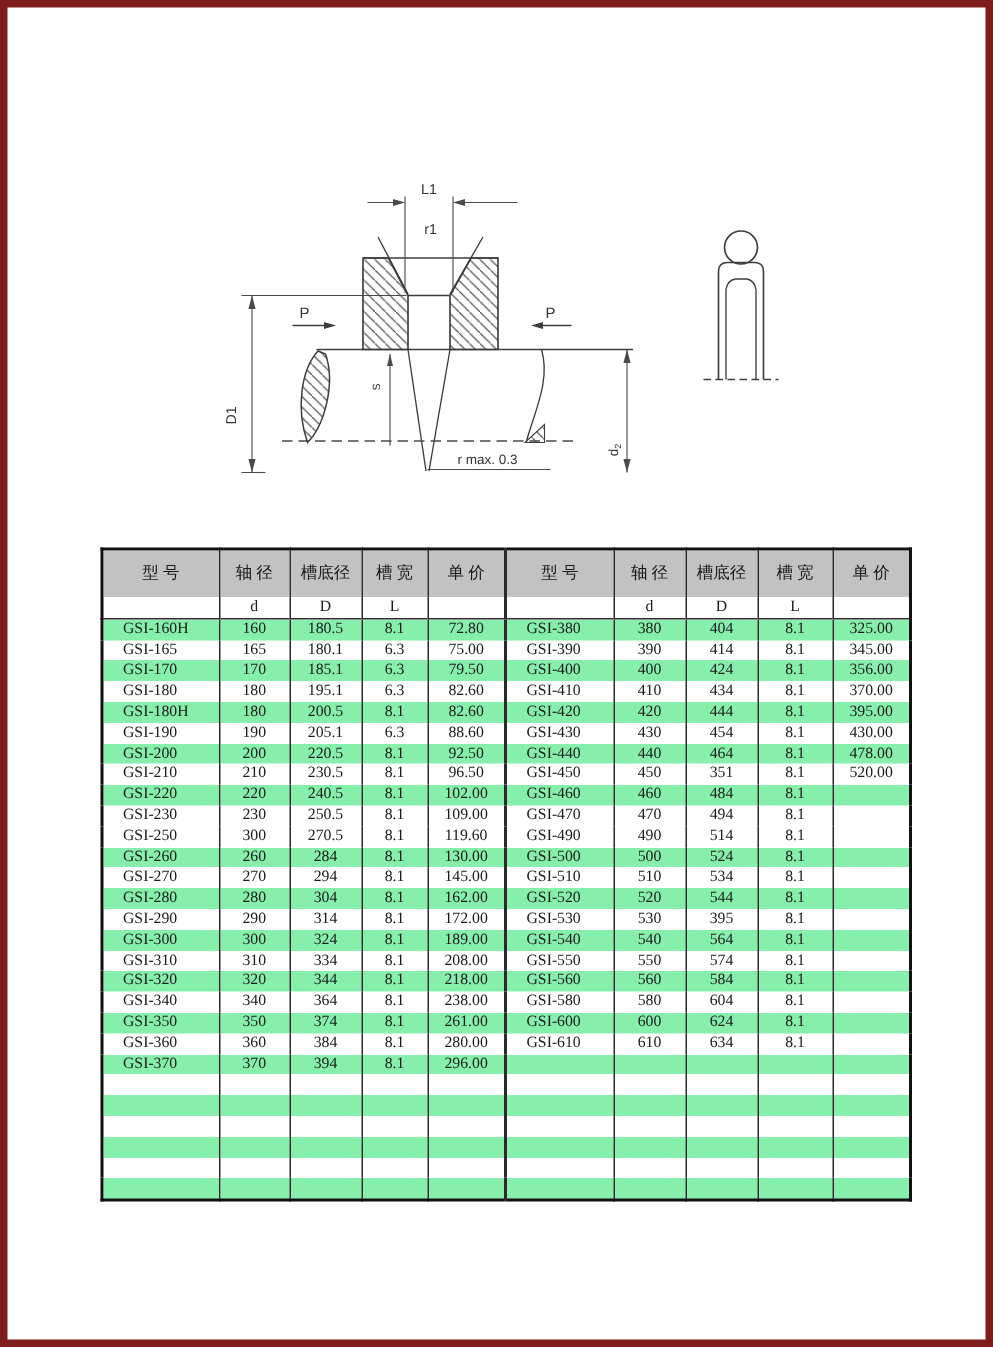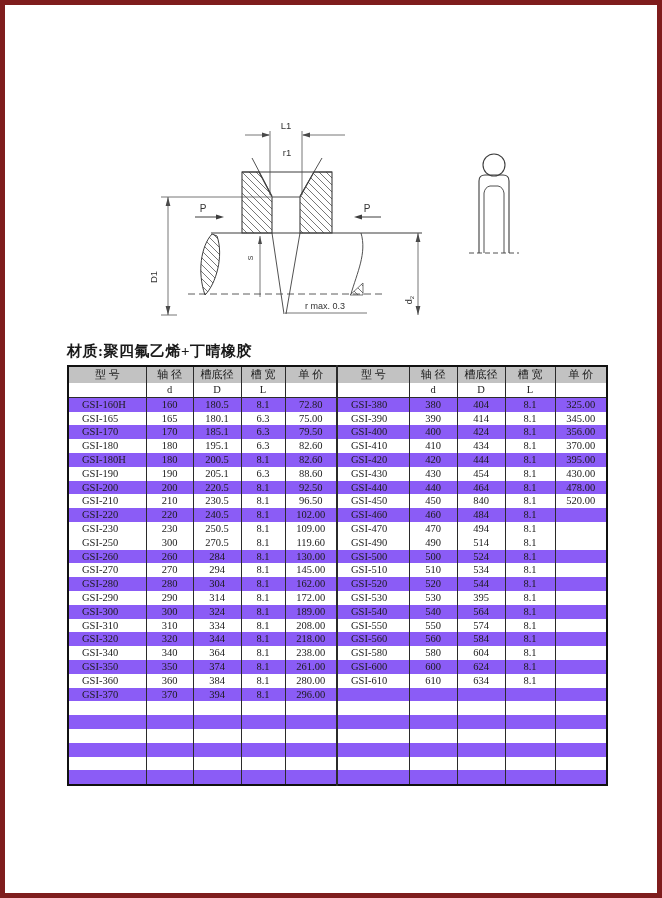--- a/index.html
+++ b/index.html
@@ -29,23 +29,23 @@
   }
   table.spec th, table.spec td{
     border-left:1px solid #2b2b2b;
     padding:0;height:13.8px;line-height:13.8px;
     text-align:center;font-weight:normal;
     overflow:hidden;white-space:nowrap;
   }
   table.spec th:first-child, table.spec td:first-child{border-left:none;}
   table.spec .grp{border-left-width:2px;}
   table.spec thead{border-bottom:1px solid #2b2b2b;}
-  table.spec thead tr.h1{background:#c2c2c2;height:17px;line-height:17px;font-size:11px;}
+  table.spec thead tr.h1{background:#c2c2c2;height:32px;line-height:17px;font-size:11px;}
   table.spec thead tr.h2{height:14px;line-height:14px;}
-  table.spec tbody tr.g{background:#8b5cf6;}
+  table.spec tbody tr.g{background:#86efac;}
   table.spec td.model{text-align:left;padding-left:13px;}
 </style>
 </head>
 <body>
 
 <div class="page">
 
   <svg class="drawing" width="662" height="350" viewBox="0 0 662 350">
     <defs>
       <pattern id="hatch" width="7" height="7" patternUnits="userSpaceOnUse">
@@ -120,21 +120,20 @@
     <text x="320" y="304" text-anchor="middle" font-size="9" fill="#333" font-family="Liberation Sans, sans-serif">r max. 0.3</text>
 
     <g stroke="#3d3d3d" fill="none">
       <circle cx="489" cy="160" r="11" stroke-width="1.1"></circle>
       <path d="M474,248 L474,176 Q474,170 480,170 L498,170 Q504,170 504,176 L504,248" stroke-width="1.1"></path>
       <path d="M479,248 L479,188 Q480,182 485,181 L493,181 Q498,182 499,188 L499,248" stroke-width="0.9"></path>
       <line x1="464" y1="248" x2="514" y2="248" stroke-width="0.9" stroke-dasharray="5,3"></line>
     </g>
   </svg>
 
-  <div class="material">材质:聚四氟乙烯+丁晴橡胶</div>
 
   <table class="spec">
     <colgroup>
       <col style="width:78px">
         <col style="width:47px">
         <col style="width:48px">
         <col style="width:44px">
         <col style="width:52px">
       <col style="width:72px">
         <col style="width:48px">
@@ -254,21 +253,21 @@
           <td>478.00</td>
         </tr>
         <tr class="w">
           <td class="model">GSI-210</td>
           <td>210</td>
           <td>230.5</td>
           <td>8.1</td>
           <td>96.50</td>
           <td class="model grp">GSI-450</td>
           <td>450</td>
-          <td>840</td>
+          <td>351</td>
           <td>8.1</td>
           <td>520.00</td>
         </tr>
         <tr class="g">
           <td class="model">GSI-220</td>
           <td>220</td>
           <td>240.5</td>
           <td>8.1</td>
           <td>102.00</td>
           <td class="model grp">GSI-460</td>

